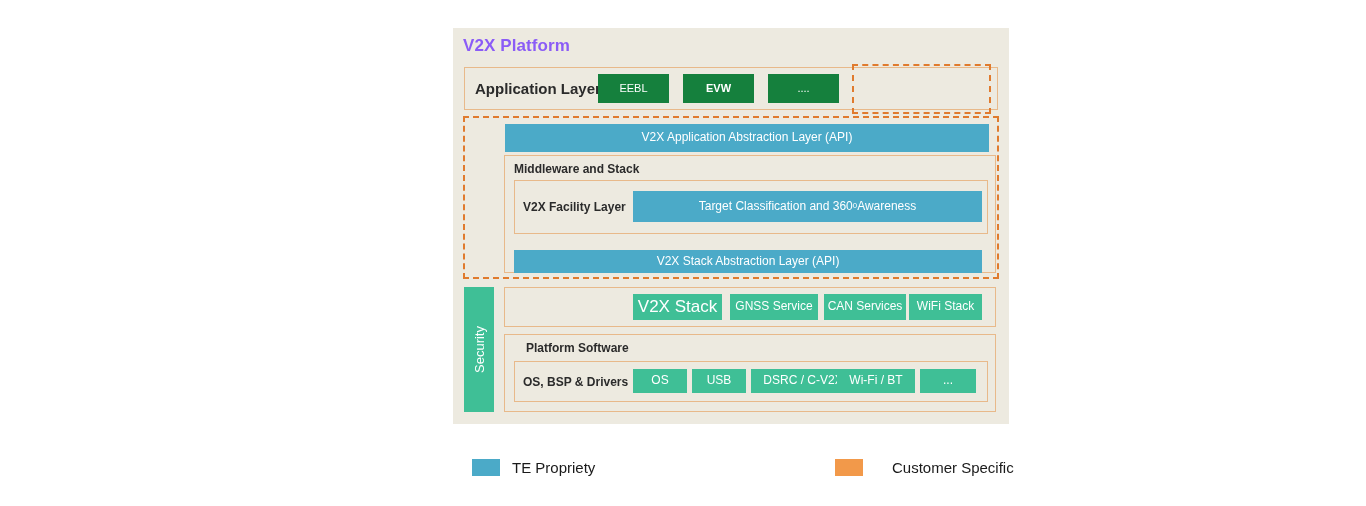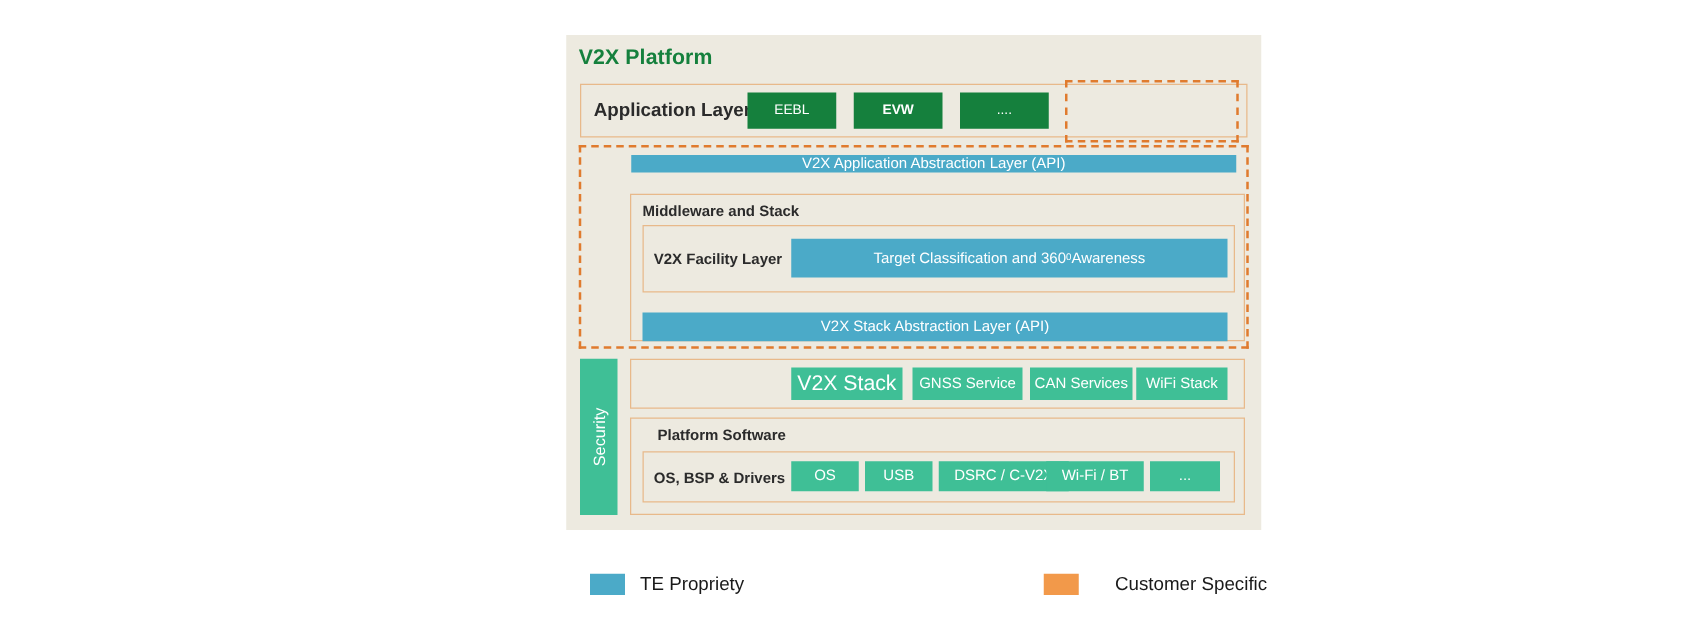--- a/index.html
+++ b/index.html
@@ -25,21 +25,21 @@
     background: #EDEAE0;
     box-sizing: border-box;
   }
 
   #platform-title {
     position: absolute;
     left: 10px;
     top: 8px;
     font-size: 17px;
     font-weight: bold;
-    color: #15803d;
+    color: #8b5cf6;
     letter-spacing: 0.1px;
   }
 
   
   .solid-box {
     position: absolute;
     box-sizing: border-box;
     border: 1px solid #E8B98A;
     background: #EDEAE0;
   }
@@ -141,21 +141,21 @@
   <div class="row-label" style="left:22px; top:39px; height:43px; font-size:15px;">Application Layer</div>
 
   <div class="chip orange" style="left:145px; top:46px; width:71px; height:29px;">EEBL</div>
   <div class="chip orange" style="left:230px; top:46px; width:71px; height:29px;font-weight:bold;">EVW</div>
   <div class="chip orange" style="left:315px; top:46px; width:71px; height:29px;">....</div>
 
   <div class="dashed-box" style="left:399px; top:36px; width:139px; height:50px;"></div>
 
   <div class="dashed-box" style="left:10px; top:88px; width:536px; height:163px;"></div>
 
-  <div class="chip blue" style="left:52px; top:96px; width:484px; height:14px; font-size:12px;">V2X Application Abstraction Layer (API)</div>
+  <div class="chip blue" style="left:52px; top:96px; width:484px; height:28px; font-size:12px;">V2X Application Abstraction Layer (API)</div>
 
   <div class="solid-box" style="left:51px; top:127px; width:492px; height:118px;"></div>
   <div class="sect-label" style="left:61px; top:134px;">Middleware and Stack</div>
 
   <div class="solid-box" style="left:61px; top:152px; width:474px; height:54px;"></div>
   <div class="row-label" style="left:70px; top:152px; height:54px; font-size:12px;">V2X Facility Layer</div>
   <div class="chip blue" style="left:180px; top:163px; width:349px; height:31px; font-size:12px;">
     <span>Target  Classification and 360</span>
       <sup>0</sup>
       <span> Awareness</span>

